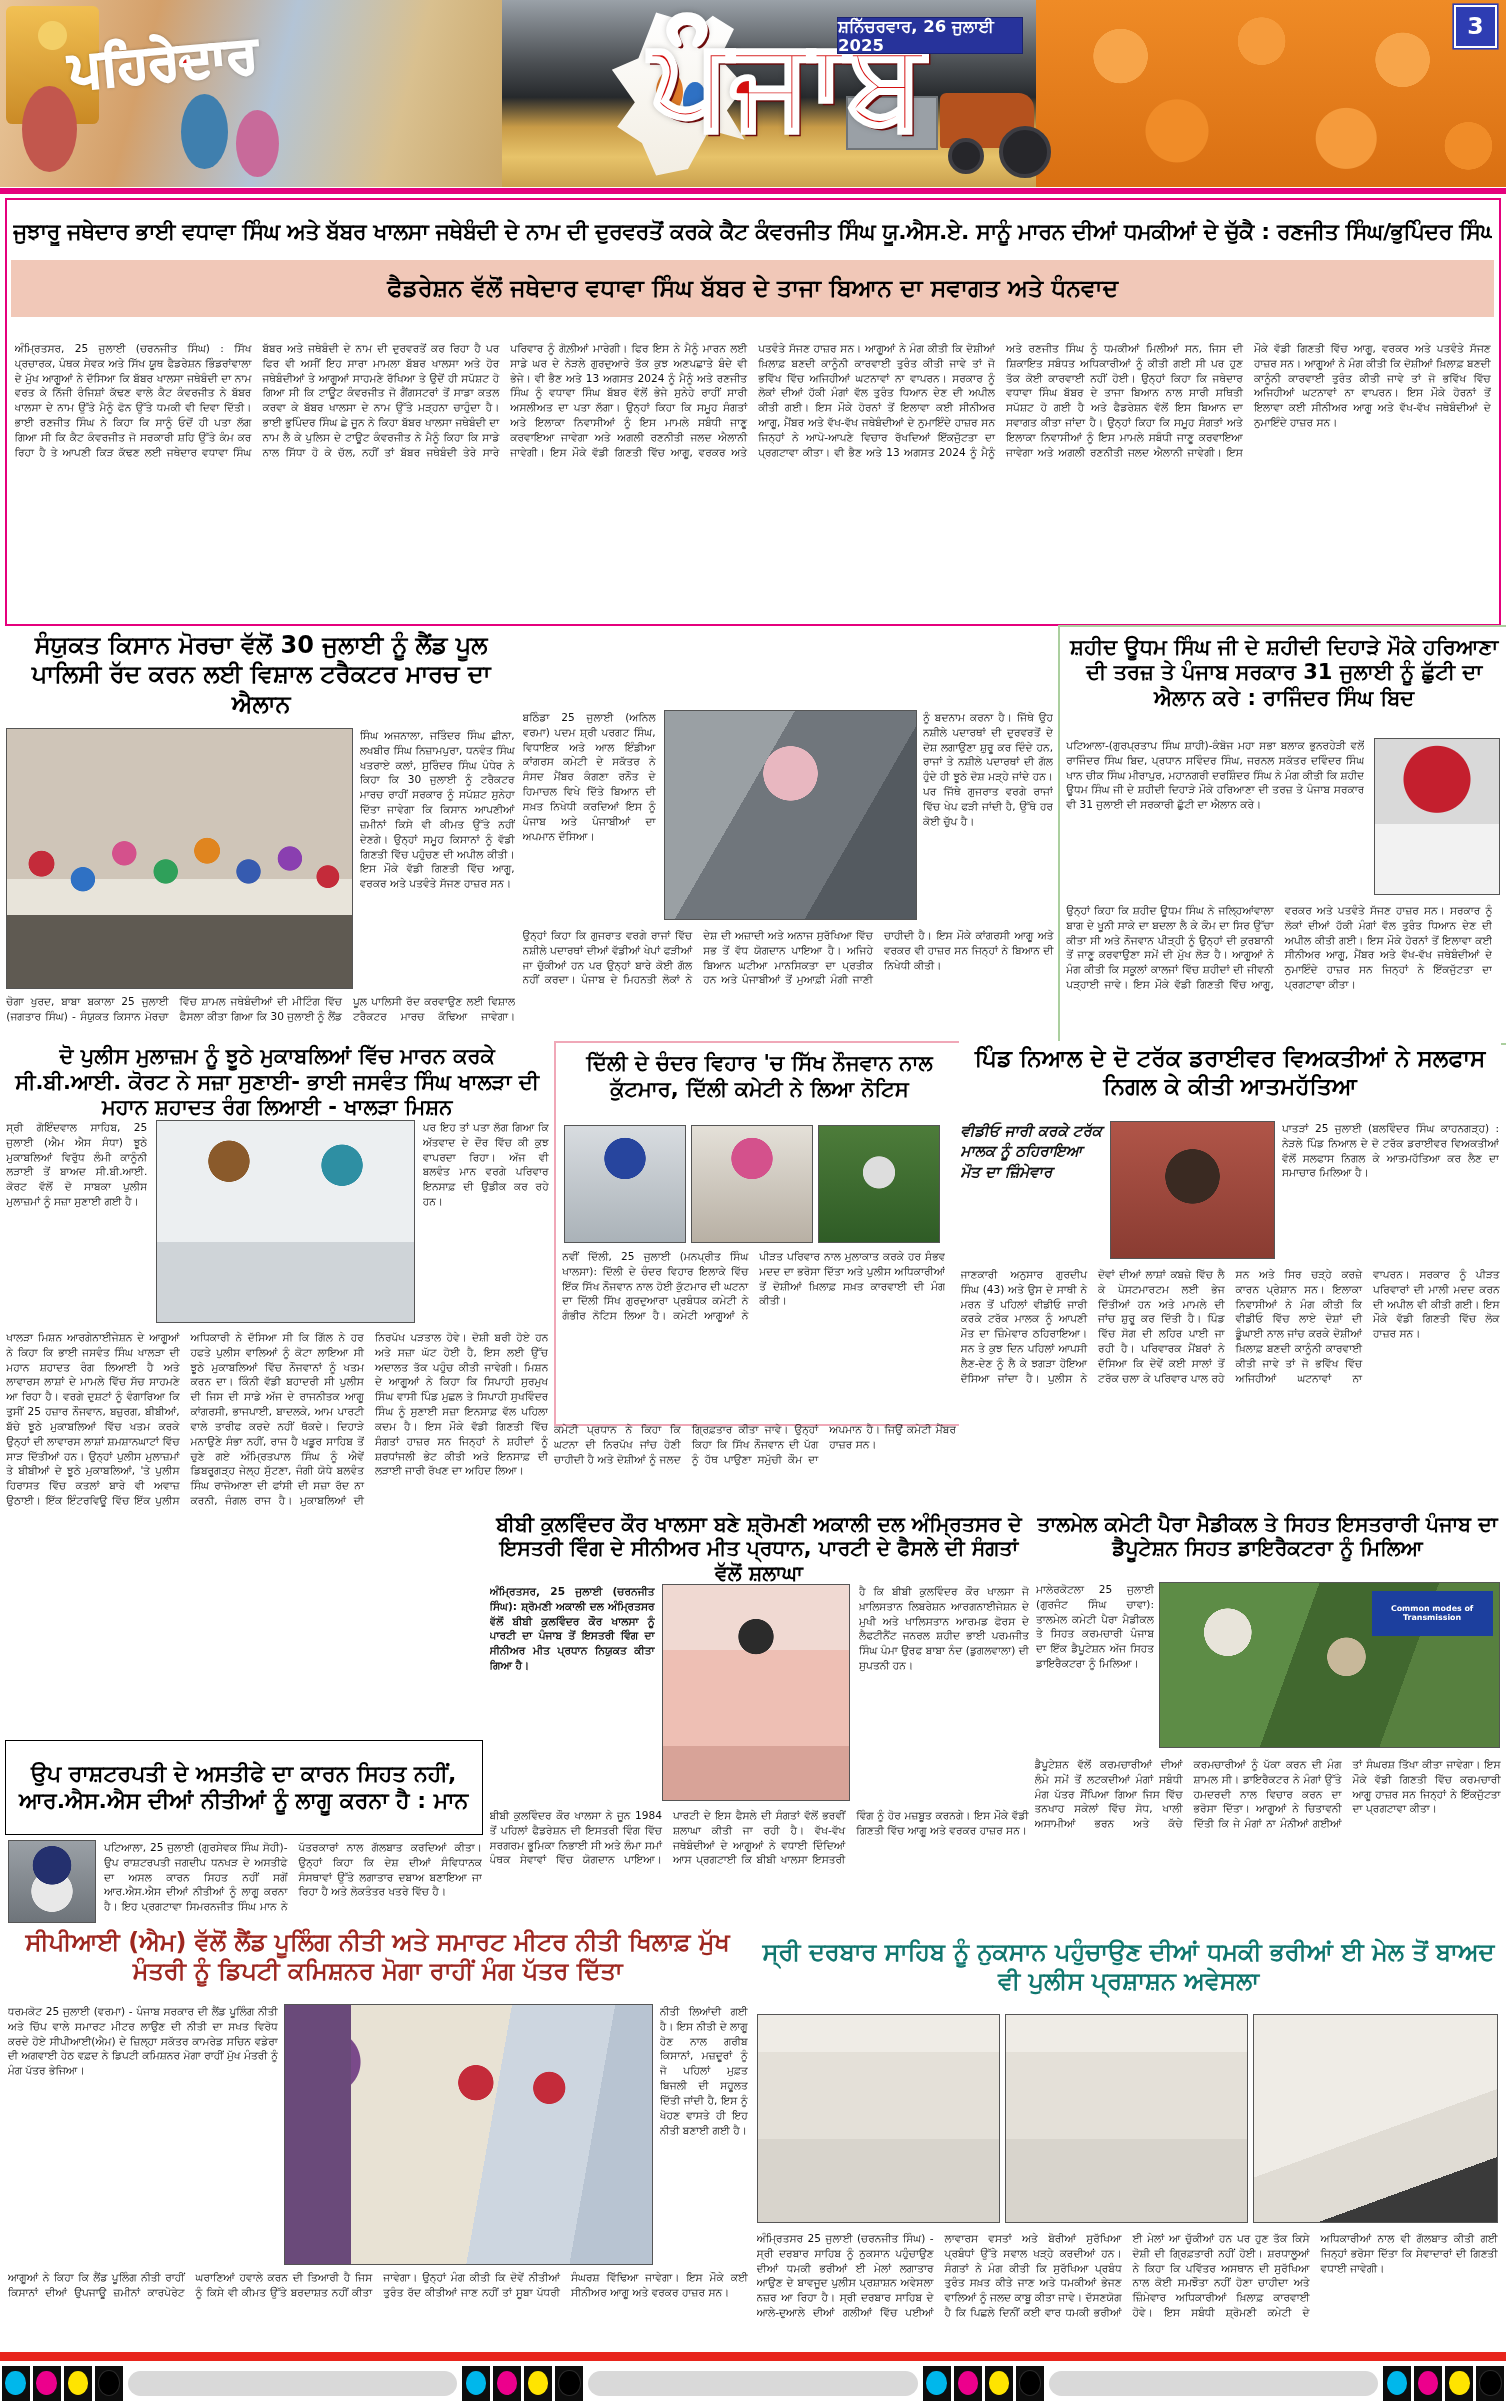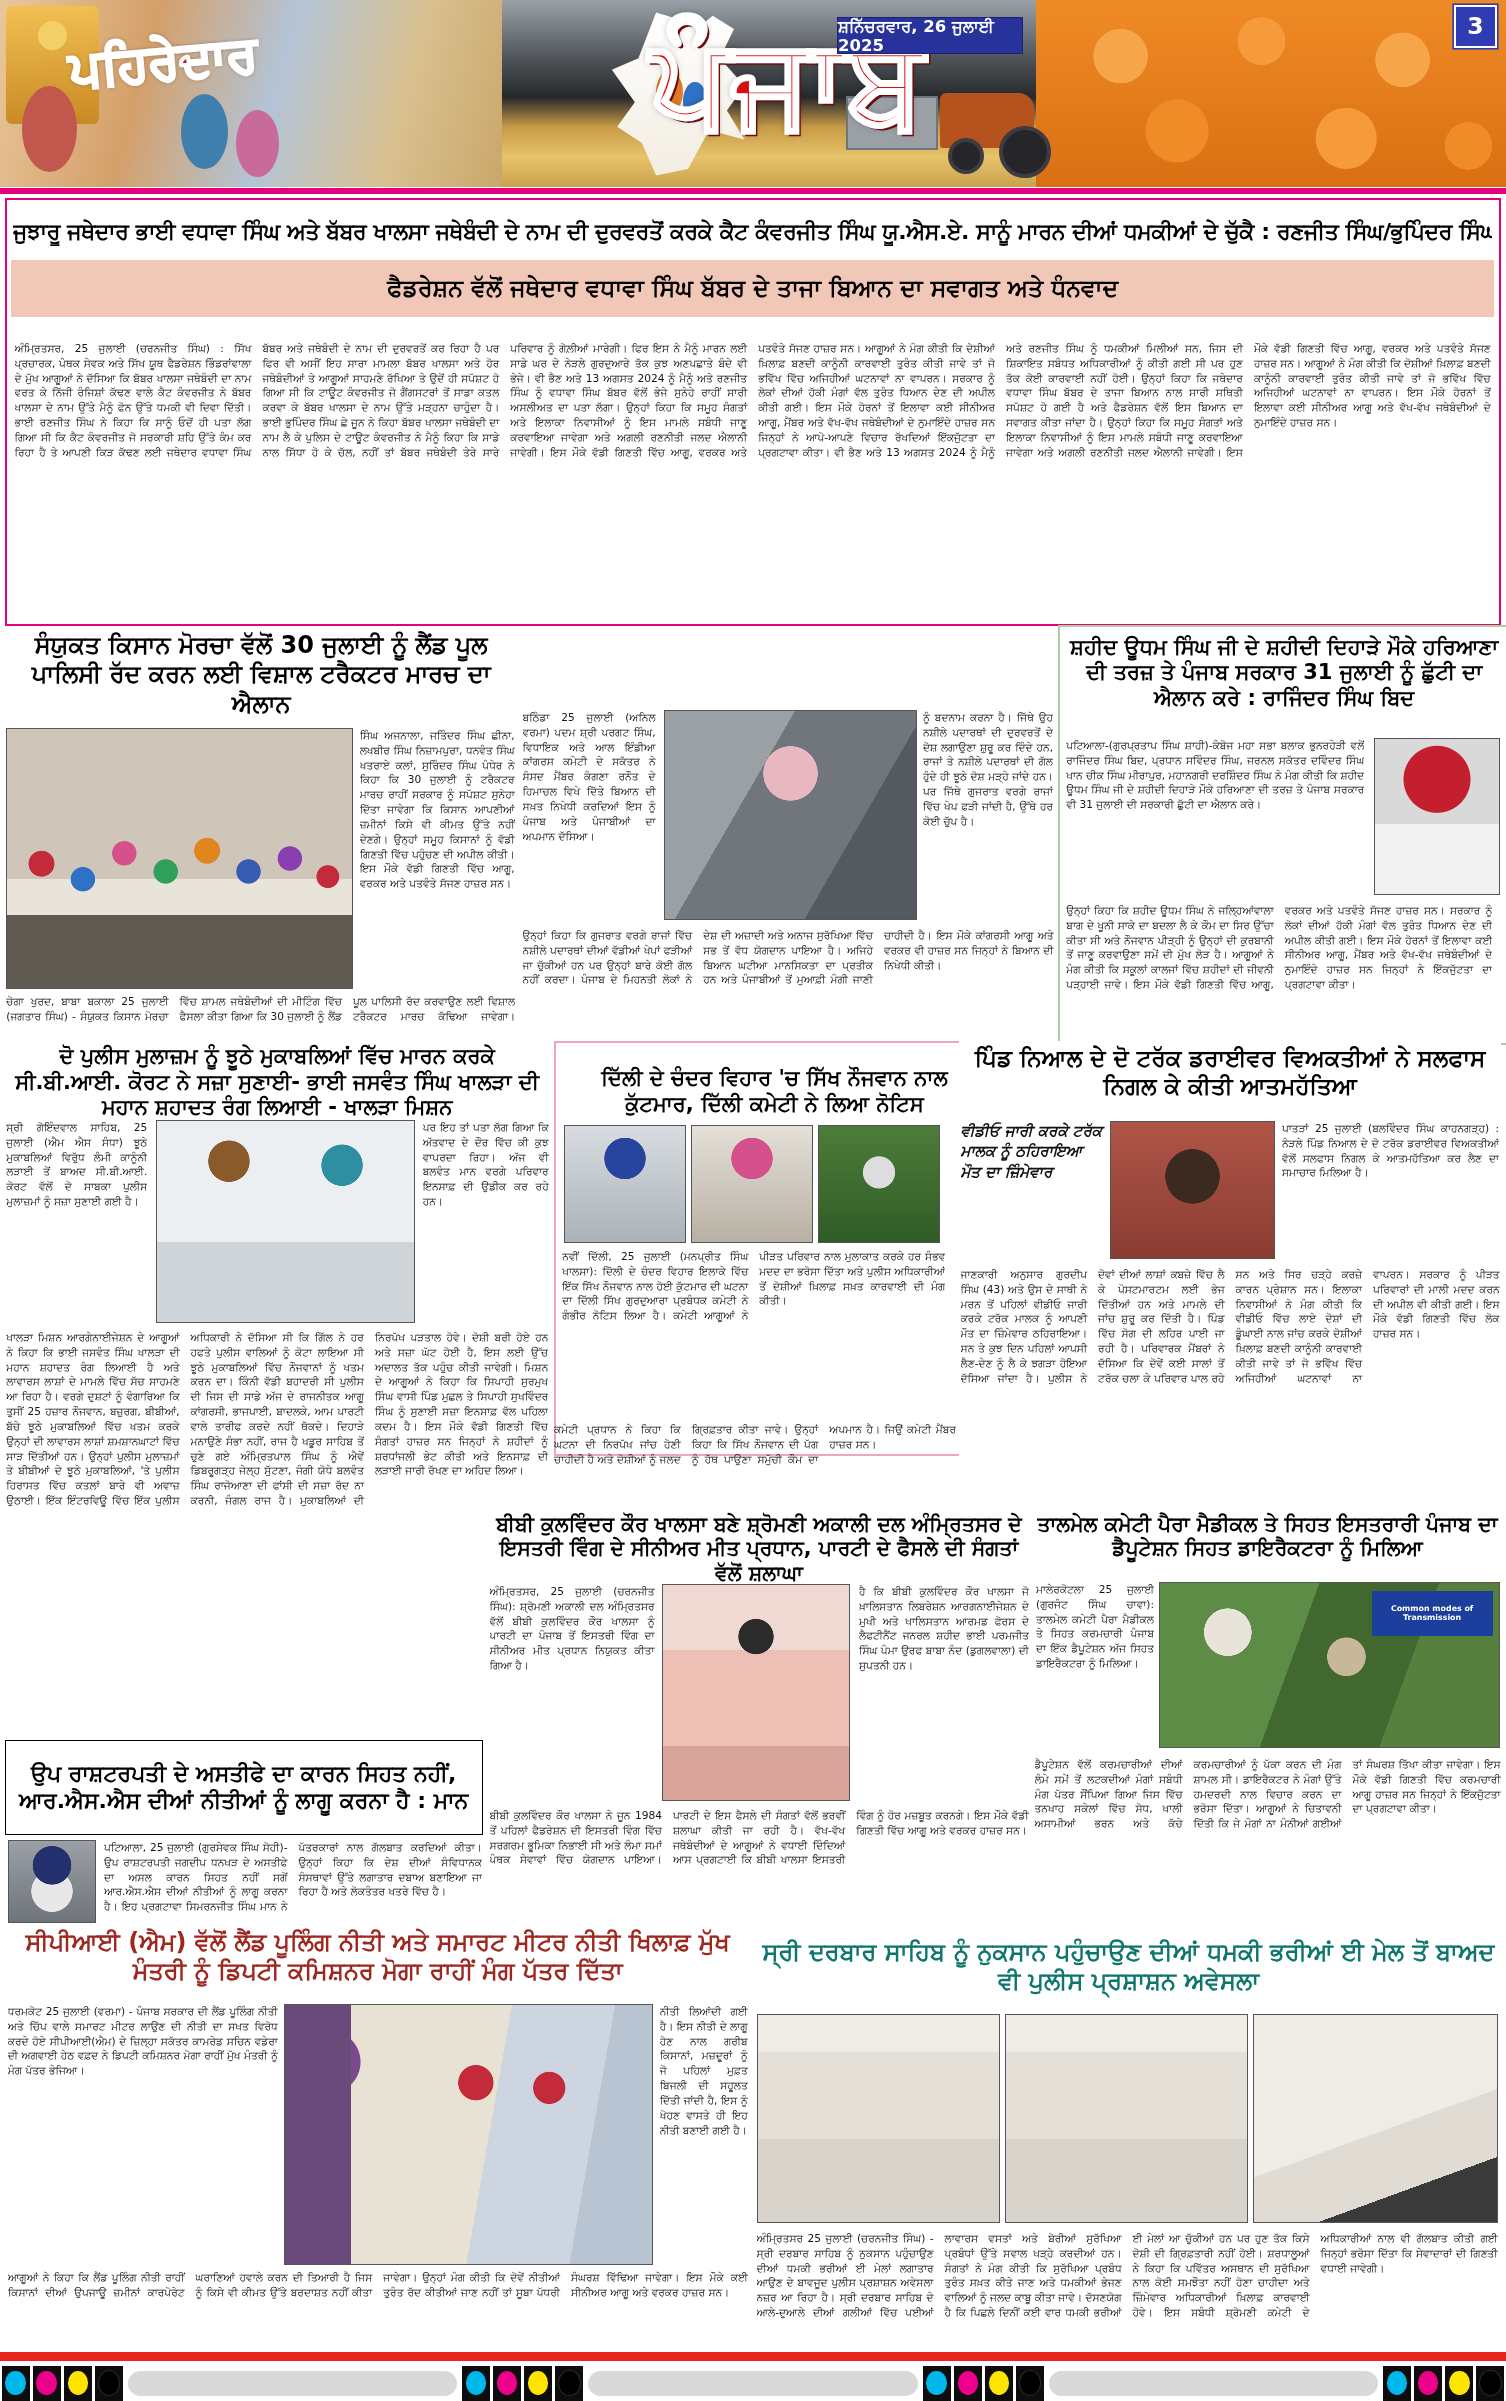--- a/index.html
+++ b/index.html
@@ -174,21 +174,21 @@
   </section>
 
   <section class="abs art" style="left:4.7px;top:1041px;width:545px;height:696px;">
     <h2 class="hl" style="margin:3.1px 0 0;font-size:21px;">ਦੋ ਪੁਲੀਸ ਮੁਲਾਜ਼ਮ ਨੂੰ ਝੂਠੇ ਮੁਕਾਬਲਿਆਂ ਵਿੱਚ ਮਾਰਨ ਕਰਕੇ ਸੀ.ਬੀ.ਆਈ. ਕੋਰਟ ਨੇ ਸਜ਼ਾ ਸੁਣਾਈ- ਭਾਈ ਜਸਵੰਤ ਸਿੰਘ ਖਾਲੜਾ ਦੀ ਮਹਾਨ ਸ਼ਹਾਦਤ ਰੰਗ ਲਿਆਈ - ਖਾਲੜਾ ਮਿਸ਼ਨ</h2>
     <div class="tx abs" style="left:1.6px;top:79px;width:141px;height:203px;">ਸ੍ਰੀ ਗੋਇੰਦਵਾਲ ਸਾਹਿਬ, 25 ਜੁਲਾਈ (ਐਮ ਐਸ ਸੰਧਾ) ਝੂਠੇ ਮੁਕਾਬਲਿਆਂ ਵਿਰੁੱਧ ਲੰਮੀ ਕਾਨੂੰਨੀ ਲੜਾਈ ਤੋਂ ਬਾਅਦ ਸੀ.ਬੀ.ਆਈ. ਕੋਰਟ ਵੱਲੋਂ ਦੋ ਸਾਬਕਾ ਪੁਲੀਸ ਮੁਲਾਜ਼ਮਾਂ ਨੂੰ ਸਜ਼ਾ ਸੁਣਾਈ ਗਈ ਹੈ।</div>
     <figure class="abs ph p-khalra" style="left:151px;top:79px;width:259px;height:203px;margin:0;"></figure>
     <div class="tx abs" style="left:418px;top:79px;width:126px;height:203px;">ਪਰ ਇਹ ਤਾਂ ਪਤਾ ਲੱਗ ਗਿਆ ਕਿ ਅੱਤਵਾਦ ਦੇ ਦੌਰ ਵਿੱਚ ਕੀ ਕੁਝ ਵਾਪਰਦਾ ਰਿਹਾ। ਅੱਜ ਵੀ ਬਲਵੰਤ ਮਾਨ ਵਰਗੇ ਪਰਿਵਾਰ ਇਨਸਾਫ਼ ਦੀ ਉਡੀਕ ਕਰ ਰਹੇ ਹਨ।</div>
     <div class="tx cols3 abs" style="left:1.6px;top:289px;width:542px;height:400px;">ਖਾਲੜਾ ਮਿਸ਼ਨ ਆਰਗੇਨਾਈਜੇਸ਼ਨ ਦੇ ਆਗੂਆਂ ਨੇ ਕਿਹਾ ਕਿ ਭਾਈ ਜਸਵੰਤ ਸਿੰਘ ਖਾਲੜਾ ਦੀ ਮਹਾਨ ਸ਼ਹਾਦਤ ਰੰਗ ਲਿਆਈ ਹੈ ਅਤੇ ਲਾਵਾਰਸ ਲਾਸ਼ਾਂ ਦੇ ਮਾਮਲੇ ਵਿੱਚ ਸੱਚ ਸਾਹਮਣੇ ਆ ਰਿਹਾ ਹੈ। ਵਰਗੇ ਦੁਸ਼ਟਾਂ ਨੂੰ ਵੰਗਾਰਿਆ ਕਿ ਤੁਸੀਂ 25 ਹਜ਼ਾਰ ਨੌਜਵਾਨ, ਬਜ਼ੁਰਗ, ਬੀਬੀਆਂ, ਬੱਚੇ ਝੂਠੇ ਮੁਕਾਬਲਿਆਂ ਵਿੱਚ ਖਤਮ ਕਰਕੇ ਉਨ੍ਹਾਂ ਦੀ ਲਾਵਾਰਸ ਲਾਸ਼ਾਂ ਸ਼ਮਸ਼ਾਨਘਾਟਾਂ ਵਿੱਚ ਸਾੜ ਦਿੱਤੀਆਂ ਹਨ। ਉਨ੍ਹਾਂ ਪੁਲੀਸ ਮੁਲਾਜ਼ਮਾਂ ਤੇ ਬੀਬੀਆਂ ਦੇ ਝੂਠੇ ਮੁਕਾਬਲਿਆਂ, 'ਤੇ ਪੁਲੀਸ ਹਿਰਾਸਤ ਵਿੱਚ ਕਤਲਾਂ ਬਾਰੇ ਵੀ ਅਵਾਜ਼ ਉਠਾਈ। ਇੱਕ ਇੰਟਰਵਿਊ ਵਿੱਚ ਇੱਕ ਪੁਲੀਸ ਅਧਿਕਾਰੀ ਨੇ ਦੱਸਿਆ ਸੀ ਕਿ ਗਿੱਲ ਨੇ ਹਰ ਹਫਤੇ ਪੁਲੀਸ ਵਾਲਿਆਂ ਨੂੰ ਕੋਟਾ ਲਾਇਆ ਸੀ ਝੂਠੇ ਮੁਕਾਬਲਿਆਂ ਵਿੱਚ ਨੌਜਵਾਨਾਂ ਨੂੰ ਖਤਮ ਕਰਨ ਦਾ। ਕਿੰਨੀ ਵੱਡੀ ਬਹਾਦਰੀ ਸੀ ਪੁਲੀਸ ਦੀ ਜਿਸ ਦੀ ਸਾਡੇ ਅੱਜ ਦੇ ਰਾਜਨੀਤਕ ਆਗੂ ਕਾਂਗਰਸੀ, ਭਾਜਪਾਈ, ਬਾਦਲਕੇ, ਆਮ ਪਾਰਟੀ ਵਾਲੇ ਤਾਰੀਫ ਕਰਦੇ ਨਹੀਂ ਥੱਕਦੇ। ਦਿਹਾੜੇ ਮਨਾਉਣੇ ਸੰਭਾ ਨਹੀਂ, ਰਾਜ ਹੈ ਖਡੂਰ ਸਾਹਿਬ ਤੋਂ ਚੁਣੇ ਗਏ ਅੰਮ੍ਰਿਤਪਾਲ ਸਿੰਘ ਨੂੰ ਐਵੇਂ ਡਿਬਰੂਗੜ੍ਹ ਜੇਲ੍ਹ ਸੁੱਟਣਾ, ਜੰਗੀ ਯੋਧੇ ਬਲਵੰਤ ਸਿੰਘ ਰਾਜੋਆਣਾ ਦੀ ਫਾਂਸੀ ਦੀ ਸਜ਼ਾ ਰੱਦ ਨਾ ਕਰਨੀ, ਜੰਗਲ ਰਾਜ ਹੈ। ਮੁਕਾਬਲਿਆਂ ਦੀ ਨਿਰਪੱਖ ਪੜਤਾਲ ਹੋਵੇ। ਦੋਸ਼ੀ ਬਰੀ ਹੋਏ ਹਨ ਅਤੇ ਸਜ਼ਾ ਘੱਟ ਹੋਈ ਹੈ, ਇਸ ਲਈ ਉੱਚ ਅਦਾਲਤ ਤੱਕ ਪਹੁੰਚ ਕੀਤੀ ਜਾਵੇਗੀ। ਮਿਸ਼ਨ ਦੇ ਆਗੂਆਂ ਨੇ ਕਿਹਾ ਕਿ ਸਿਪਾਹੀ ਸੁਰਮੁਖ ਸਿੰਘ ਵਾਸੀ ਪਿੰਡ ਮੁਛਲ ਤੇ ਸਿਪਾਹੀ ਸੁਖਵਿੰਦਰ ਸਿੰਘ ਨੂੰ ਸੁਣਾਈ ਸਜ਼ਾ ਇਨਸਾਫ਼ ਵੱਲ ਪਹਿਲਾ ਕਦਮ ਹੈ। ਇਸ ਮੌਕੇ ਵੱਡੀ ਗਿਣਤੀ ਵਿੱਚ ਸੰਗਤਾਂ ਹਾਜ਼ਰ ਸਨ ਜਿਨ੍ਹਾਂ ਨੇ ਸ਼ਹੀਦਾਂ ਨੂੰ ਸ਼ਰਧਾਂਜਲੀ ਭੇਟ ਕੀਤੀ ਅਤੇ ਇਨਸਾਫ਼ ਦੀ ਲੜਾਈ ਜਾਰੀ ਰੱਖਣ ਦਾ ਅਹਿਦ ਲਿਆ।</div>
   </section>
 
-  <section class="abs art pinkbox" style="left:554px;top:1041px;width:397px;height:371px;padding:20px;">
+  <section class="abs art pinkbox" style="left:554px;top:1041px;width:397px;height:371px;padding:5px;">
     <h2 class="hl" style="margin:3.1px 1.6px 0;font-size:21px;">ਦਿੱਲੀ ਦੇ ਚੰਦਰ ਵਿਹਾਰ 'ਚ ਸਿੱਖ ਨੌਜਵਾਨ ਨਾਲ ਕੁੱਟਮਾਰ, ਦਿੱਲੀ ਕਮੇਟੀ ਨੇ ਲਿਆ ਨੋਟਿਸ</h2>
     <figure class="abs ph p-delhi1" style="left:7.9px;top:82px;width:122px;height:118px;margin:0;"></figure>
     <figure class="abs ph p-delhi2" style="left:135px;top:82px;width:122px;height:118px;margin:0;"></figure>
     <figure class="abs ph p-delhi3" style="left:262px;top:82px;width:122px;height:118px;margin:0;"></figure>
     <div class="tx cols2 abs" style="left:6.3px;top:206px;width:383px;height:154px;">ਨਵੀਂ ਦਿੱਲੀ, 25 ਜੁਲਾਈ (ਮਨਪ੍ਰੀਤ ਸਿੰਘ ਖਾਲਸਾ): ਦਿੱਲੀ ਦੇ ਚੰਦਰ ਵਿਹਾਰ ਇਲਾਕੇ ਵਿੱਚ ਇੱਕ ਸਿੱਖ ਨੌਜਵਾਨ ਨਾਲ ਹੋਈ ਕੁੱਟਮਾਰ ਦੀ ਘਟਨਾ ਦਾ ਦਿੱਲੀ ਸਿੱਖ ਗੁਰਦੁਆਰਾ ਪ੍ਰਬੰਧਕ ਕਮੇਟੀ ਨੇ ਗੰਭੀਰ ਨੋਟਿਸ ਲਿਆ ਹੈ। ਕਮੇਟੀ ਆਗੂਆਂ ਨੇ ਪੀੜਤ ਪਰਿਵਾਰ ਨਾਲ ਮੁਲਾਕਾਤ ਕਰਕੇ ਹਰ ਸੰਭਵ ਮਦਦ ਦਾ ਭਰੋਸਾ ਦਿੱਤਾ ਅਤੇ ਪੁਲੀਸ ਅਧਿਕਾਰੀਆਂ ਤੋਂ ਦੋਸ਼ੀਆਂ ਖ਼ਿਲਾਫ਼ ਸਖ਼ਤ ਕਾਰਵਾਈ ਦੀ ਮੰਗ ਕੀਤੀ।</div>
   </section>
   <div class="tx cols3 abs" style="left:554px;top:1422px;width:402px;height:82px;">ਕਮੇਟੀ ਪ੍ਰਧਾਨ ਨੇ ਕਿਹਾ ਕਿ ਘਟਨਾ ਦੀ ਨਿਰਪੱਖ ਜਾਂਚ ਹੋਣੀ ਚਾਹੀਦੀ ਹੈ ਅਤੇ ਦੋਸ਼ੀਆਂ ਨੂੰ ਜਲਦ ਗ੍ਰਿਫ਼ਤਾਰ ਕੀਤਾ ਜਾਵੇ। ਉਨ੍ਹਾਂ ਕਿਹਾ ਕਿ ਸਿੱਖ ਨੌਜਵਾਨ ਦੀ ਪੱਗ ਨੂੰ ਹੱਥ ਪਾਉਣਾ ਸਮੁੱਚੀ ਕੌਮ ਦਾ ਅਪਮਾਨ ਹੈ। ਜਿਉਂ ਕਮੇਟੀ ਮੈਂਬਰ ਹਾਜ਼ਰ ਸਨ।</div>
 
   <section class="abs art" style="left:959px;top:1041px;width:542px;height:465px;">
     <h2 class="hl" style="margin:3.1px 0 0;font-size:23px;">ਪਿੰਡ ਨਿਆਲ ਦੇ ਦੋ ਟਰੱਕ ਡਰਾਈਵਰ ਵਿਅਕਤੀਆਂ ਨੇ ਸਲਫਾਸ ਨਿਗਲ ਕੇ ਕੀਤੀ ਆਤਮਹੱਤਿਆ</h2>
@@ -199,21 +199,21 @@
   </section>
 
   <section class="abs art blackbox" style="left:4.7px;top:1740px;width:476px;height:93px;display:flex;align-items:center;">
     <h2 class="hl" style="margin:0 4.7px;font-size:22px;width:100%;">ਉਪ ਰਾਸ਼ਟਰਪਤੀ ਦੇ ਅਸਤੀਫੇ ਦਾ ਕਾਰਨ ਸਿਹਤ ਨਹੀਂ, ਆਰ.ਐਸ.ਐਸ ਦੀਆਂ ਨੀਤੀਆਂ ਨੂੰ ਲਾਗੂ ਕਰਨਾ ਹੈ : ਮਾਨ</h2>
   </section>
   <figure class="abs ph p-elder" style="left:7.9px;top:1840px;width:88px;height:83px;margin:0;"></figure>
   <div class="tx cols2 abs" style="left:104px;top:1840px;width:378px;height:83px;">ਪਟਿਆਲਾ, 25 ਜੁਲਾਈ (ਗੁਰਸੇਵਕ ਸਿੰਘ ਸੋਹੀ)-ਉਪ ਰਾਸ਼ਟਰਪਤੀ ਜਗਦੀਪ ਧਨਖੜ ਦੇ ਅਸਤੀਫੇ ਦਾ ਅਸਲ ਕਾਰਨ ਸਿਹਤ ਨਹੀਂ ਸਗੋਂ ਆਰ.ਐਸ.ਐਸ ਦੀਆਂ ਨੀਤੀਆਂ ਨੂੰ ਲਾਗੂ ਕਰਨਾ ਹੈ। ਇਹ ਪ੍ਰਗਟਾਵਾ ਸਿਮਰਨਜੀਤ ਸਿੰਘ ਮਾਨ ਨੇ ਪੱਤਰਕਾਰਾਂ ਨਾਲ ਗੱਲਬਾਤ ਕਰਦਿਆਂ ਕੀਤਾ। ਉਨ੍ਹਾਂ ਕਿਹਾ ਕਿ ਦੇਸ਼ ਦੀਆਂ ਸੰਵਿਧਾਨਕ ਸੰਸਥਾਵਾਂ ਉੱਤੇ ਲਗਾਤਾਰ ਦਬਾਅ ਬਣਾਇਆ ਜਾ ਰਿਹਾ ਹੈ ਅਤੇ ਲੋਕਤੰਤਰ ਖਤਰੇ ਵਿੱਚ ਹੈ।</div>
 
   <section class="abs art" style="left:488px;top:1510px;width:542px;height:422px;">
     <h2 class="hl" style="margin:1.6px 0 0;font-size:20.4px;">ਬੀਬੀ ਕੁਲਵਿੰਦਰ ਕੌਰ ਖਾਲਸਾ ਬਣੇ ਸ਼੍ਰੋਮਣੀ ਅਕਾਲੀ ਦਲ ਅੰਮ੍ਰਿਤਸਰ ਦੇ ਇਸਤਰੀ ਵਿੰਗ ਦੇ ਸੀਨੀਅਰ ਮੀਤ ਪ੍ਰਧਾਨ, ਪਾਰਟੀ ਦੇ ਫੈਸਲੇ ਦੀ ਸੰਗਤਾਂ ਵੱਲੋਂ ਸ਼ਲਾਘਾ</h2>
-    <div class="tx abs" style="left:1.6px;top:74px;width:165px;height:217px;">ਅੰਮ੍ਰਿਤਸਰ, 25 ਜੁਲਾਈ (ਚਰਨਜੀਤ ਸਿੰਘ): ਸ਼੍ਰੋਮਣੀ ਅਕਾਲੀ ਦਲ ਅੰਮ੍ਰਿਤਸਰ ਵੱਲੋਂ ਬੀਬੀ ਕੁਲਵਿੰਦਰ ਕੌਰ ਖਾਲਸਾ ਨੂੰ ਪਾਰਟੀ ਦਾ ਪੰਜਾਬ ਤੋਂ ਇਸਤਰੀ ਵਿੰਗ ਦਾ ਸੀਨੀਅਰ ਮੀਤ ਪ੍ਰਧਾਨ ਨਿਯੁਕਤ ਕੀਤਾ ਗਿਆ ਹੈ।</div>
+    <div class="tx abs" style="left:1.6px;top:74px;width:165px;height:217px;font-weight:bold;">ਅੰਮ੍ਰਿਤਸਰ, 25 ਜੁਲਾਈ (ਚਰਨਜੀਤ ਸਿੰਘ): ਸ਼੍ਰੋਮਣੀ ਅਕਾਲੀ ਦਲ ਅੰਮ੍ਰਿਤਸਰ ਵੱਲੋਂ ਬੀਬੀ ਕੁਲਵਿੰਦਰ ਕੌਰ ਖਾਲਸਾ ਨੂੰ ਪਾਰਟੀ ਦਾ ਪੰਜਾਬ ਤੋਂ ਇਸਤਰੀ ਵਿੰਗ ਦਾ ਸੀਨੀਅਰ ਮੀਤ ਪ੍ਰਧਾਨ ਨਿਯੁਕਤ ਕੀਤਾ ਗਿਆ ਹੈ।</div>
     <figure class="abs ph p-lady" style="left:174px;top:74px;width:188px;height:217px;margin:0;"></figure>
     <div class="tx abs" style="left:371px;top:74px;width:170px;height:217px;">ਹੈ ਕਿ ਬੀਬੀ ਕੁਲਵਿੰਦਰ ਕੌਰ ਖਾਲਸਾ ਜੋ ਖ਼ਾਲਿਸਤਾਨ ਲਿਬਰੇਸ਼ਨ ਆਰਗਨਾਈਜੇਸ਼ਨ ਦੇ ਮੁਖੀ ਅਤੇ ਖਾਲਿਸਤਾਨ ਆਰਮਡ ਫੋਰਸ ਦੇ ਲੈਫਟੀਨੈਂਟ ਜਨਰਲ ਸ਼ਹੀਦ ਭਾਈ ਪਰਮਜੀਤ ਸਿੰਘ ਪੰਮਾ ਉਰਫ ਬਾਬਾ ਨੰਦ (ਡੁਗਲਵਾਲਾ) ਦੀ ਸੁਪਤਨੀ ਹਨ।</div>
     <div class="tx cols3 abs" style="left:1.6px;top:298px;width:539px;height:119px;">ਬੀਬੀ ਕੁਲਵਿੰਦਰ ਕੌਰ ਖਾਲਸਾ ਨੇ ਜੂਨ 1984 ਤੋਂ ਪਹਿਲਾਂ ਫੈਡਰੇਸ਼ਨ ਦੀ ਇਸਤਰੀ ਵਿੰਗ ਵਿੱਚ ਸਰਗਰਮ ਭੂਮਿਕਾ ਨਿਭਾਈ ਸੀ ਅਤੇ ਲੰਮਾ ਸਮਾਂ ਪੰਥਕ ਸੇਵਾਵਾਂ ਵਿੱਚ ਯੋਗਦਾਨ ਪਾਇਆ। ਪਾਰਟੀ ਦੇ ਇਸ ਫੈਸਲੇ ਦੀ ਸੰਗਤਾਂ ਵੱਲੋਂ ਭਰਵੀਂ ਸ਼ਲਾਘਾ ਕੀਤੀ ਜਾ ਰਹੀ ਹੈ। ਵੱਖ-ਵੱਖ ਜਥੇਬੰਦੀਆਂ ਦੇ ਆਗੂਆਂ ਨੇ ਵਧਾਈ ਦਿੰਦਿਆਂ ਆਸ ਪ੍ਰਗਟਾਈ ਕਿ ਬੀਬੀ ਖਾਲਸਾ ਇਸਤਰੀ ਵਿੰਗ ਨੂੰ ਹੋਰ ਮਜ਼ਬੂਤ ਕਰਨਗੇ। ਇਸ ਮੌਕੇ ਵੱਡੀ ਗਿਣਤੀ ਵਿੱਚ ਆਗੂ ਅਤੇ ਵਰਕਰ ਹਾਜ਼ਰ ਸਨ।</div>
   </section>
 
   <section class="abs art" style="left:1033px;top:1510px;width:469px;height:422px;">
     <h2 class="hl" style="margin:1.6px 0 0;font-size:20.4px;">ਤਾਲਮੇਲ ਕਮੇਟੀ ਪੈਰਾ ਮੈਡੀਕਲ ਤੇ ਸਿਹਤ ਇਸਤਰਾਰੀ ਪੰਜਾਬ ਦਾ ਡੈਪੂਟੇਸ਼ਨ ਸਿਹਤ ਡਾਇਰੈਕਟਰਾ ਨੂੰ ਮਿਲਿਆ</h2>
     <div class="tx abs" style="left:3px;top:72px;width:118px;height:168px;">ਮਾਲੇਰਕੋਟਲਾ 25 ਜੁਲਾਈ (ਗੁਰਜੰਟ ਸਿੰਘ ਚਾਵਾ): ਤਾਲਮੇਲ ਕਮੇਟੀ ਪੈਰਾ ਮੈਡੀਕਲ ਤੇ ਸਿਹਤ ਕਰਮਚਾਰੀ ਪੰਜਾਬ ਦਾ ਇੱਕ ਡੈਪੂਟੇਸ਼ਨ ਅੱਜ ਸਿਹਤ ਡਾਇਰੈਕਟਰਾ ਨੂੰ ਮਿਲਿਆ।</div>
     <figure class="abs ph p-trees" style="left:126px;top:72px;width:341px;height:166px;margin:0;">
       <div class="banner-blue">Common modes of Transmission</div>

